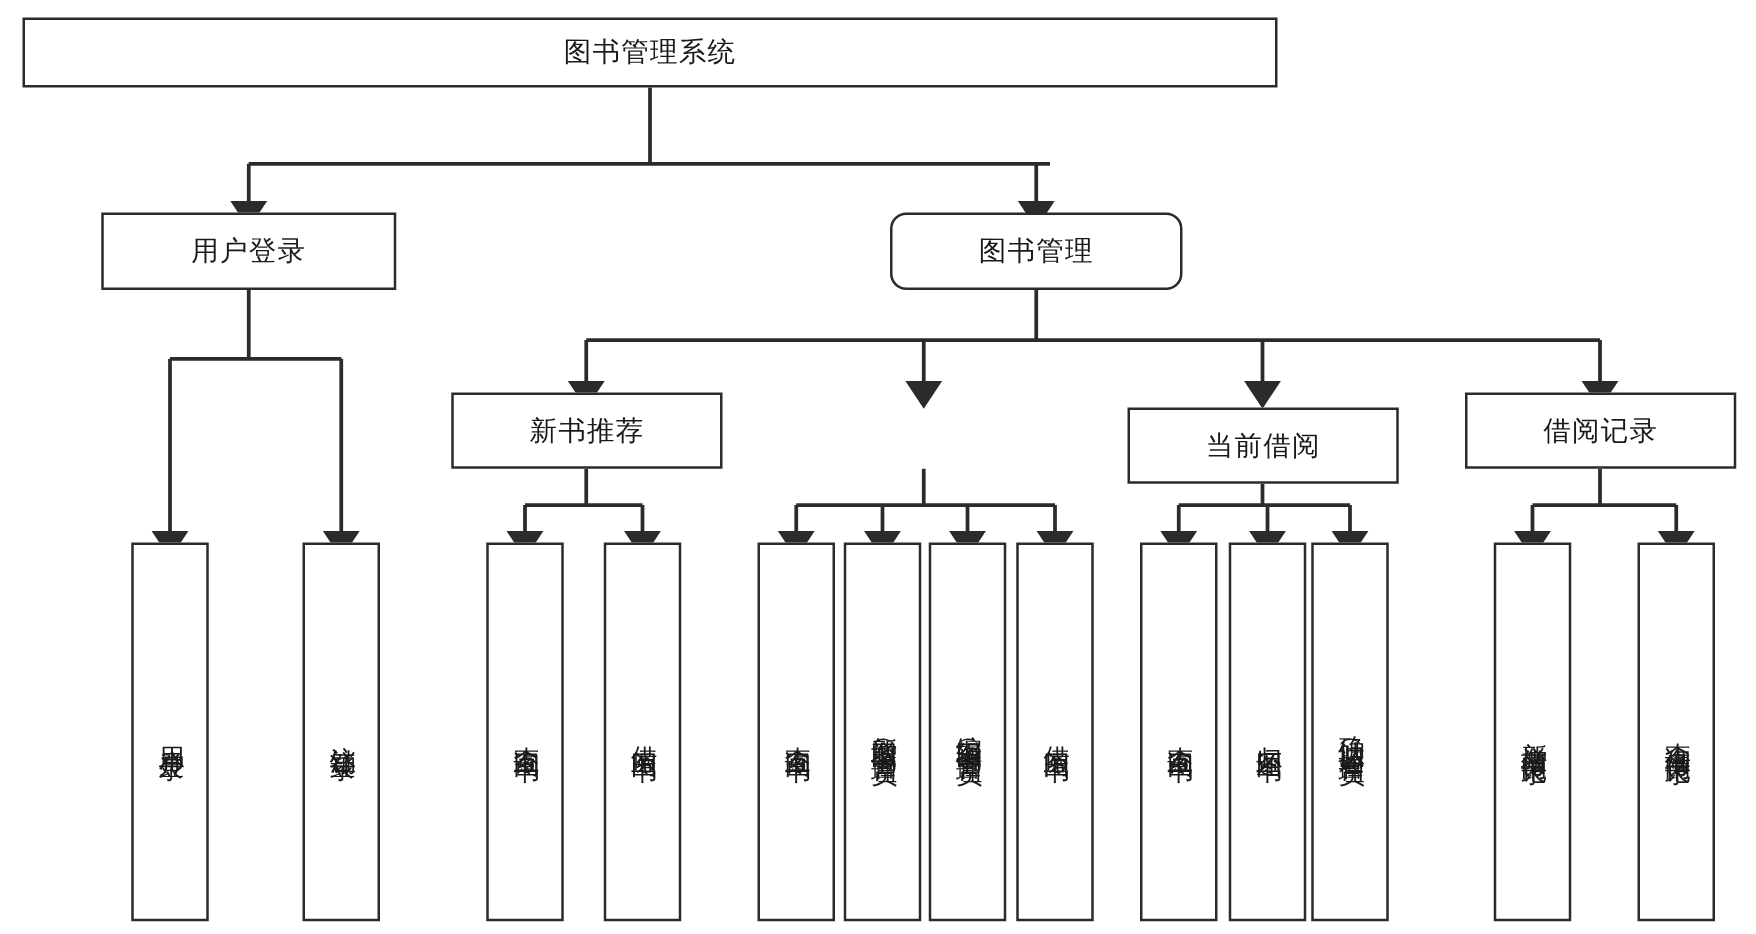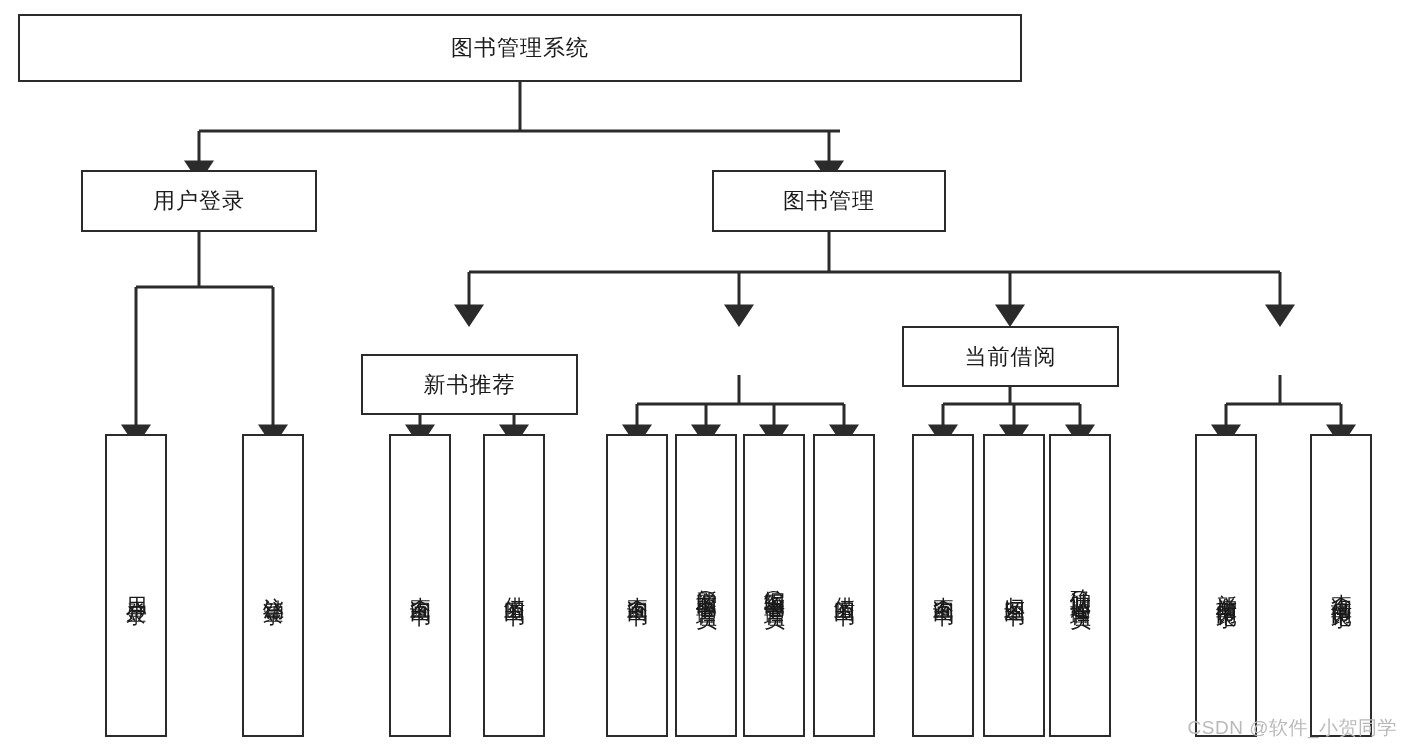--- a/index.html
+++ b/index.html
@@ -107,36 +107,39 @@
       <path d="M1014,404 L1014,428" marker-end="url(#ah)"></path>
       <path d="M1080,404 L1080,428" marker-end="url(#ah)"></path>
 
       <path d="M1280,375 L1280,404"></path>
       <path d="M1226,404 L1341,404"></path>
       <path d="M1226,404 L1226,428" marker-end="url(#ah)"></path>
       <path d="M1341,404 L1341,428" marker-end="url(#ah)"></path>
     </g>
   </svg>
 
-  <div class="node h" style="left:18px; top:14px; width:1004px; height:68px;text-align:center;">
+  <div class="node h" style="left:18px; top:14px; width:1004px; height:56px;text-align:center;">
     <span>图书管理系统</span>
   </div>
 
   <div class="node h" style="left:81px; top:170px; width:236px; height:62px;">
     <span>用户登录</span>
   </div>
-  <div class="node h" style="left:712px; top:170px; width:234px; height:62px;">
+  <div class="node h" style="left:712px; top:170px; width:234px; height:62px;border-radius:13px;">
     <span>图书管理</span>
   </div>
 
-  <div class="node h" style="left:361px; top:314px; width:217px; height:61px;margin-top:40px;">
+  <div class="node h" style="left:361px; top:314px; width:217px; height:61px;">
     <span>新书推荐</span>
   </div>
   <div class="node h" style="left:902px; top:314px; width:217px; height:61px;margin-top:12px;">
     <span>当前借阅</span>
+  </div>
+  <div class="node h" style="left:1172px; top:314px; width:217px; height:61px;">
+    <span>借阅记录</span>
   </div>
 
   <div class="node v" style="left:105px; top:434px; width:62px; height:303px;">
     <span class="vtext">用户登录</span>
   </div>
   <div class="node v" style="left:242px; top:434px; width:62px; height:303px;">
     <span class="vtext">注销登录</span>
   </div>
 
   <div class="node v" style="left:389px; top:434px; width:62px; height:303px;">
@@ -169,15 +172,14 @@
     <span class="vtext">确认归还（管理员）</span>
   </div>
 
   <div class="node v" style="left:1195px; top:434px; width:62px; height:303px;">
     <span class="vtext">新增借阅记录</span>
   </div>
   <div class="node v" style="left:1310px; top:434px; width:62px; height:303px;">
     <span class="vtext">查询借阅记录</span>
   </div>
 
-  <div class="watermark">CSDN @软件_小贺同学</div>
 
 </div>
 
 </body></html>

